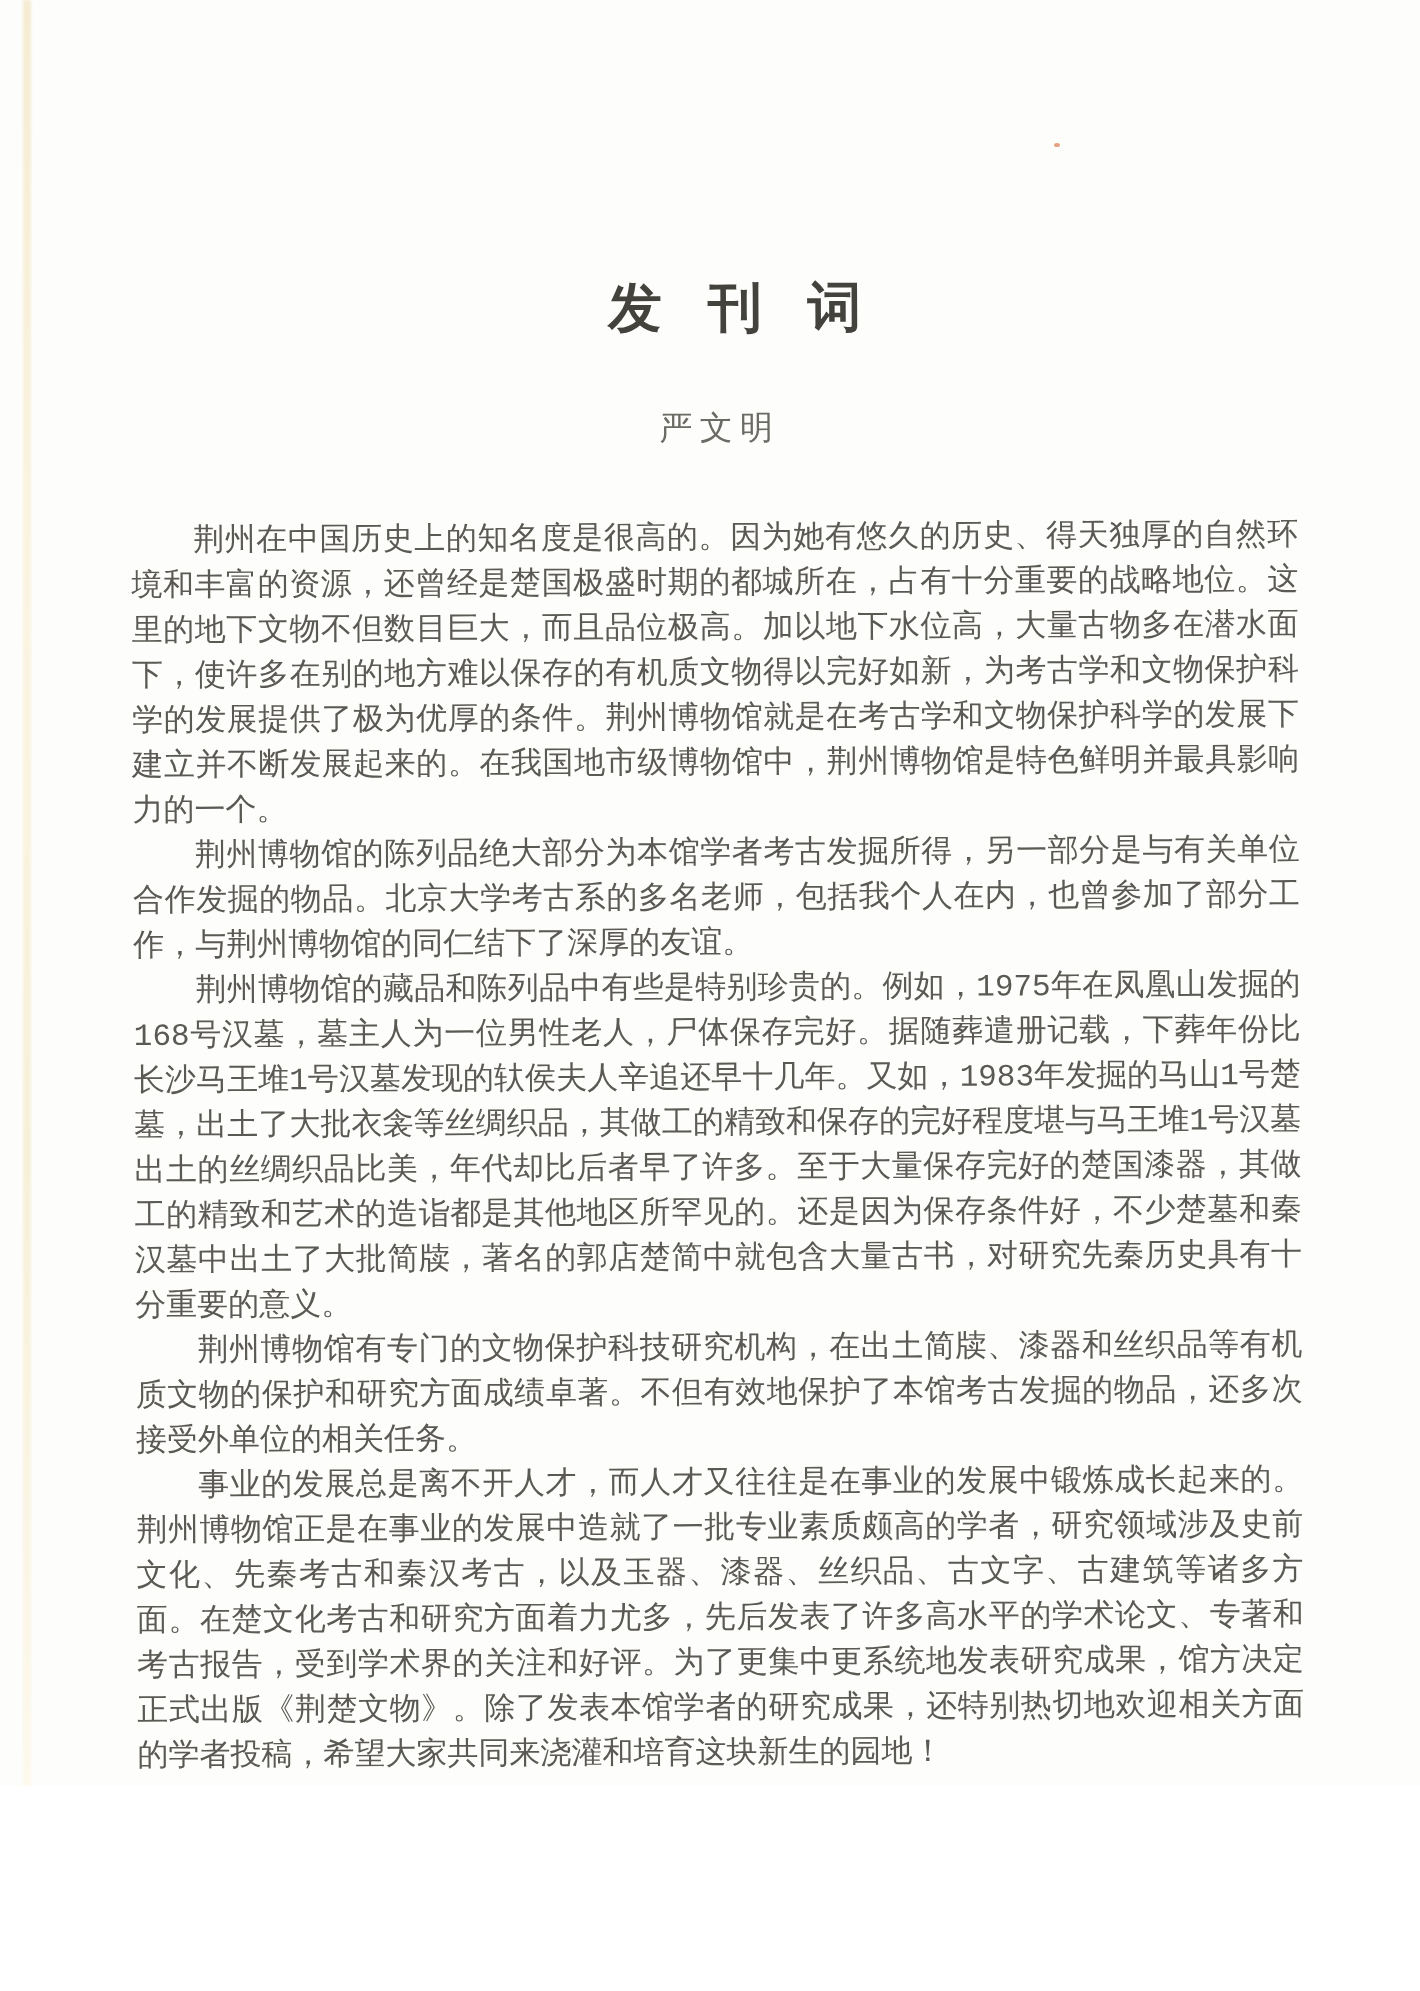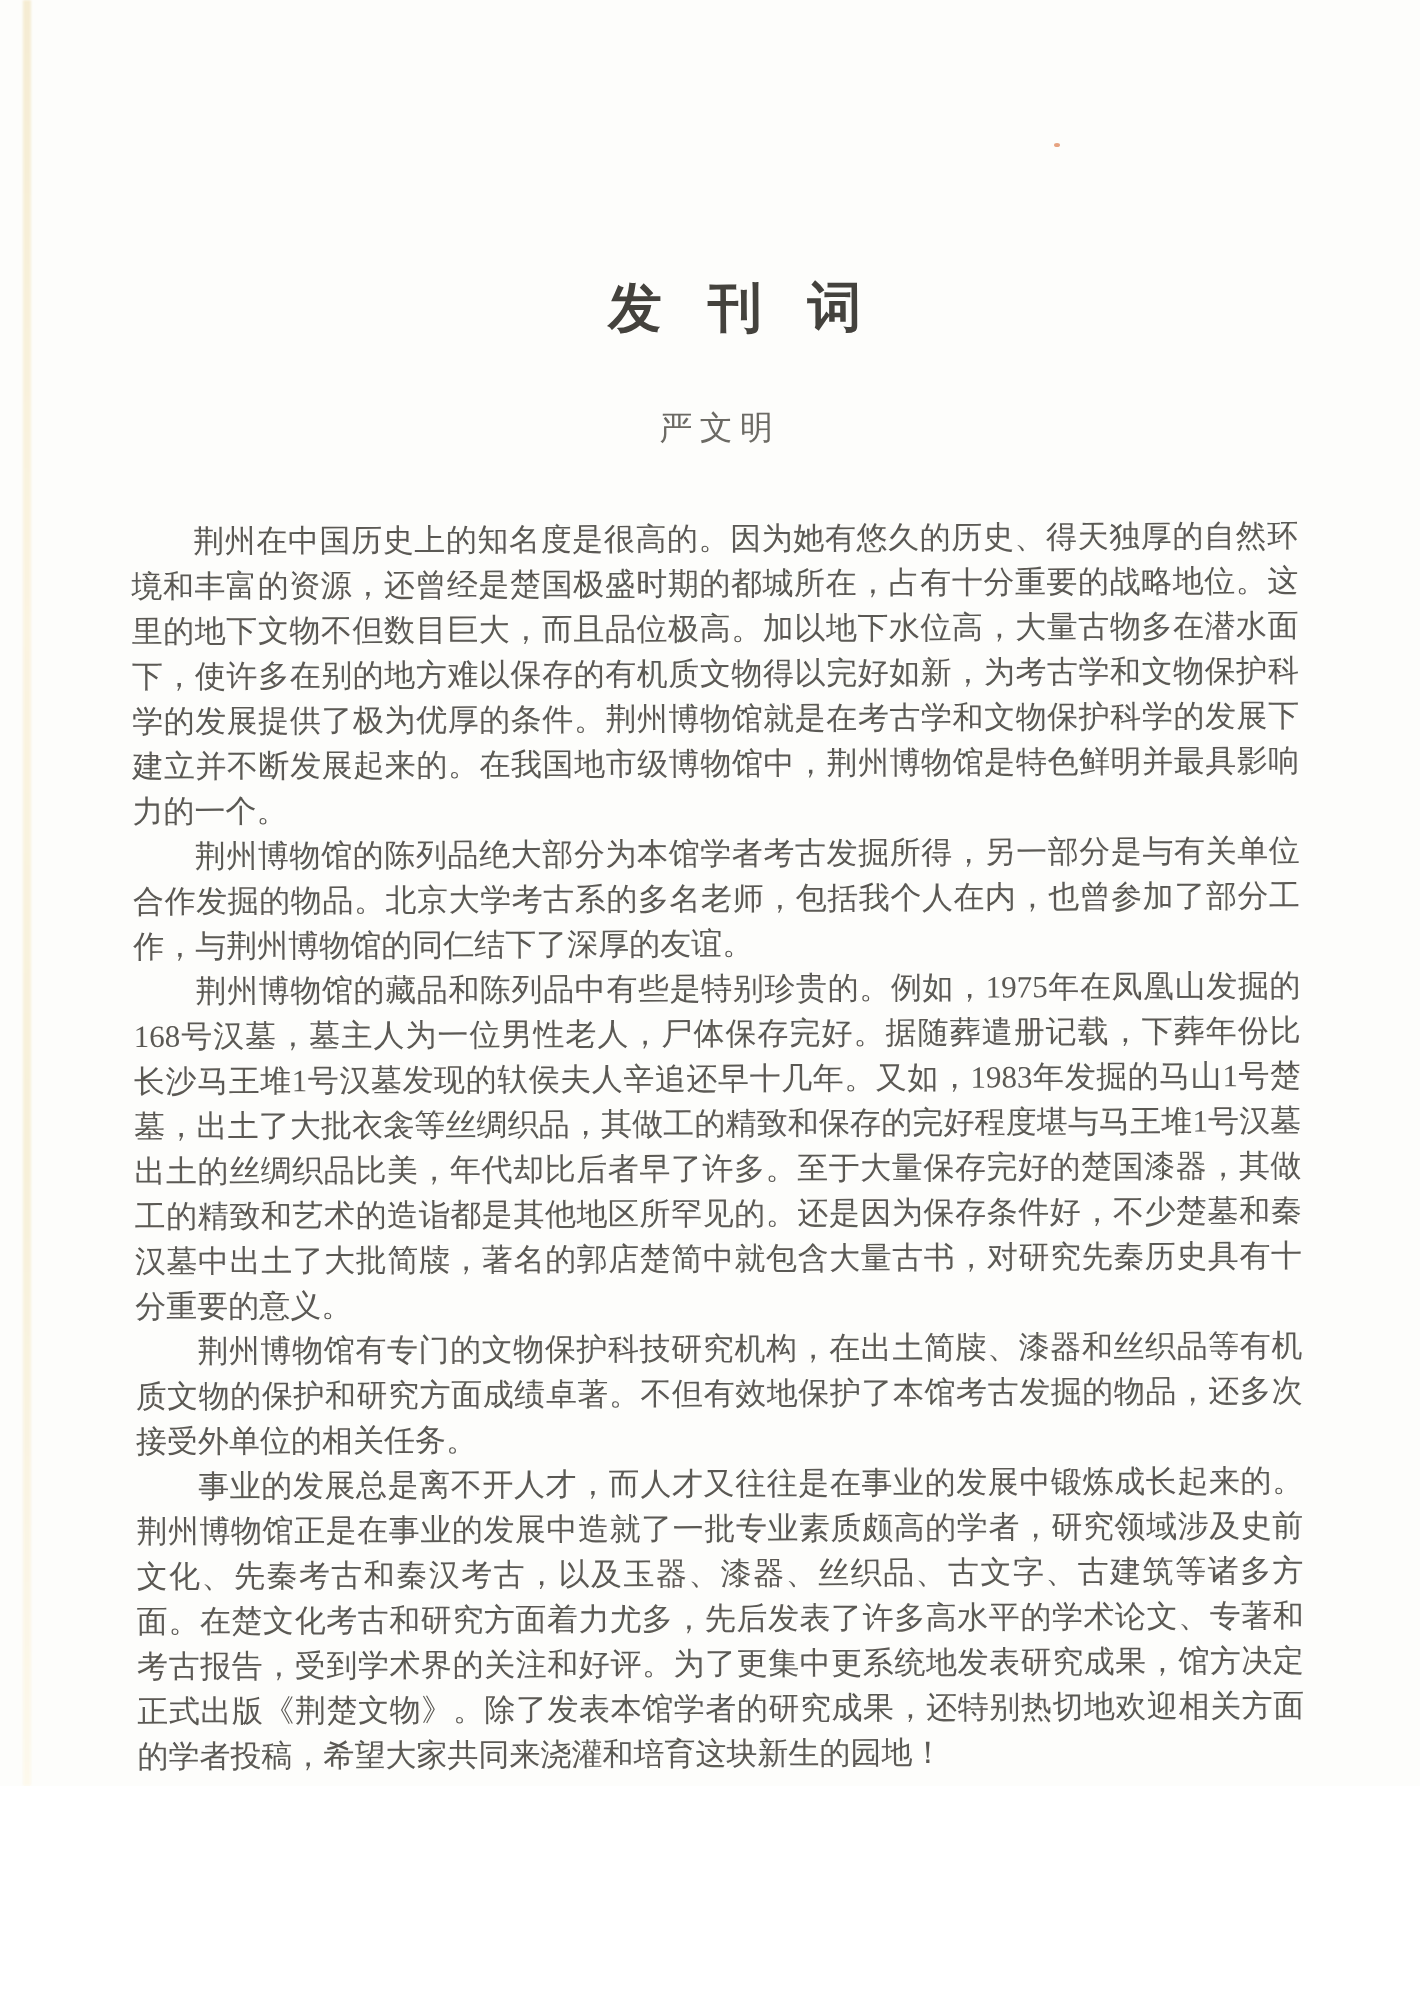--- a/index.html
+++ b/index.html
@@ -7,21 +7,21 @@
     --ink:#5b5954;
     --title-ink:#44423d;
     --edge-tint:#f7eed2;
   }
   html,body{margin:0;padding:0;background:#ffffff;}
   .page{
     position:relative;
     width:1420px;height:1786px;
     background:var(--paper);
     overflow:hidden;
-    font-family:Liberation Serif, serif;
+    font-family:Liberation Mono, monospace;
     color:var(--ink);
   }
   .content{
     position:absolute;inset:0;
     transform:rotate(-0.3deg);
     transform-origin:50% 50%;
   }
   .title{
     position:absolute;
     top:272px;left:130px;width:1170px;

